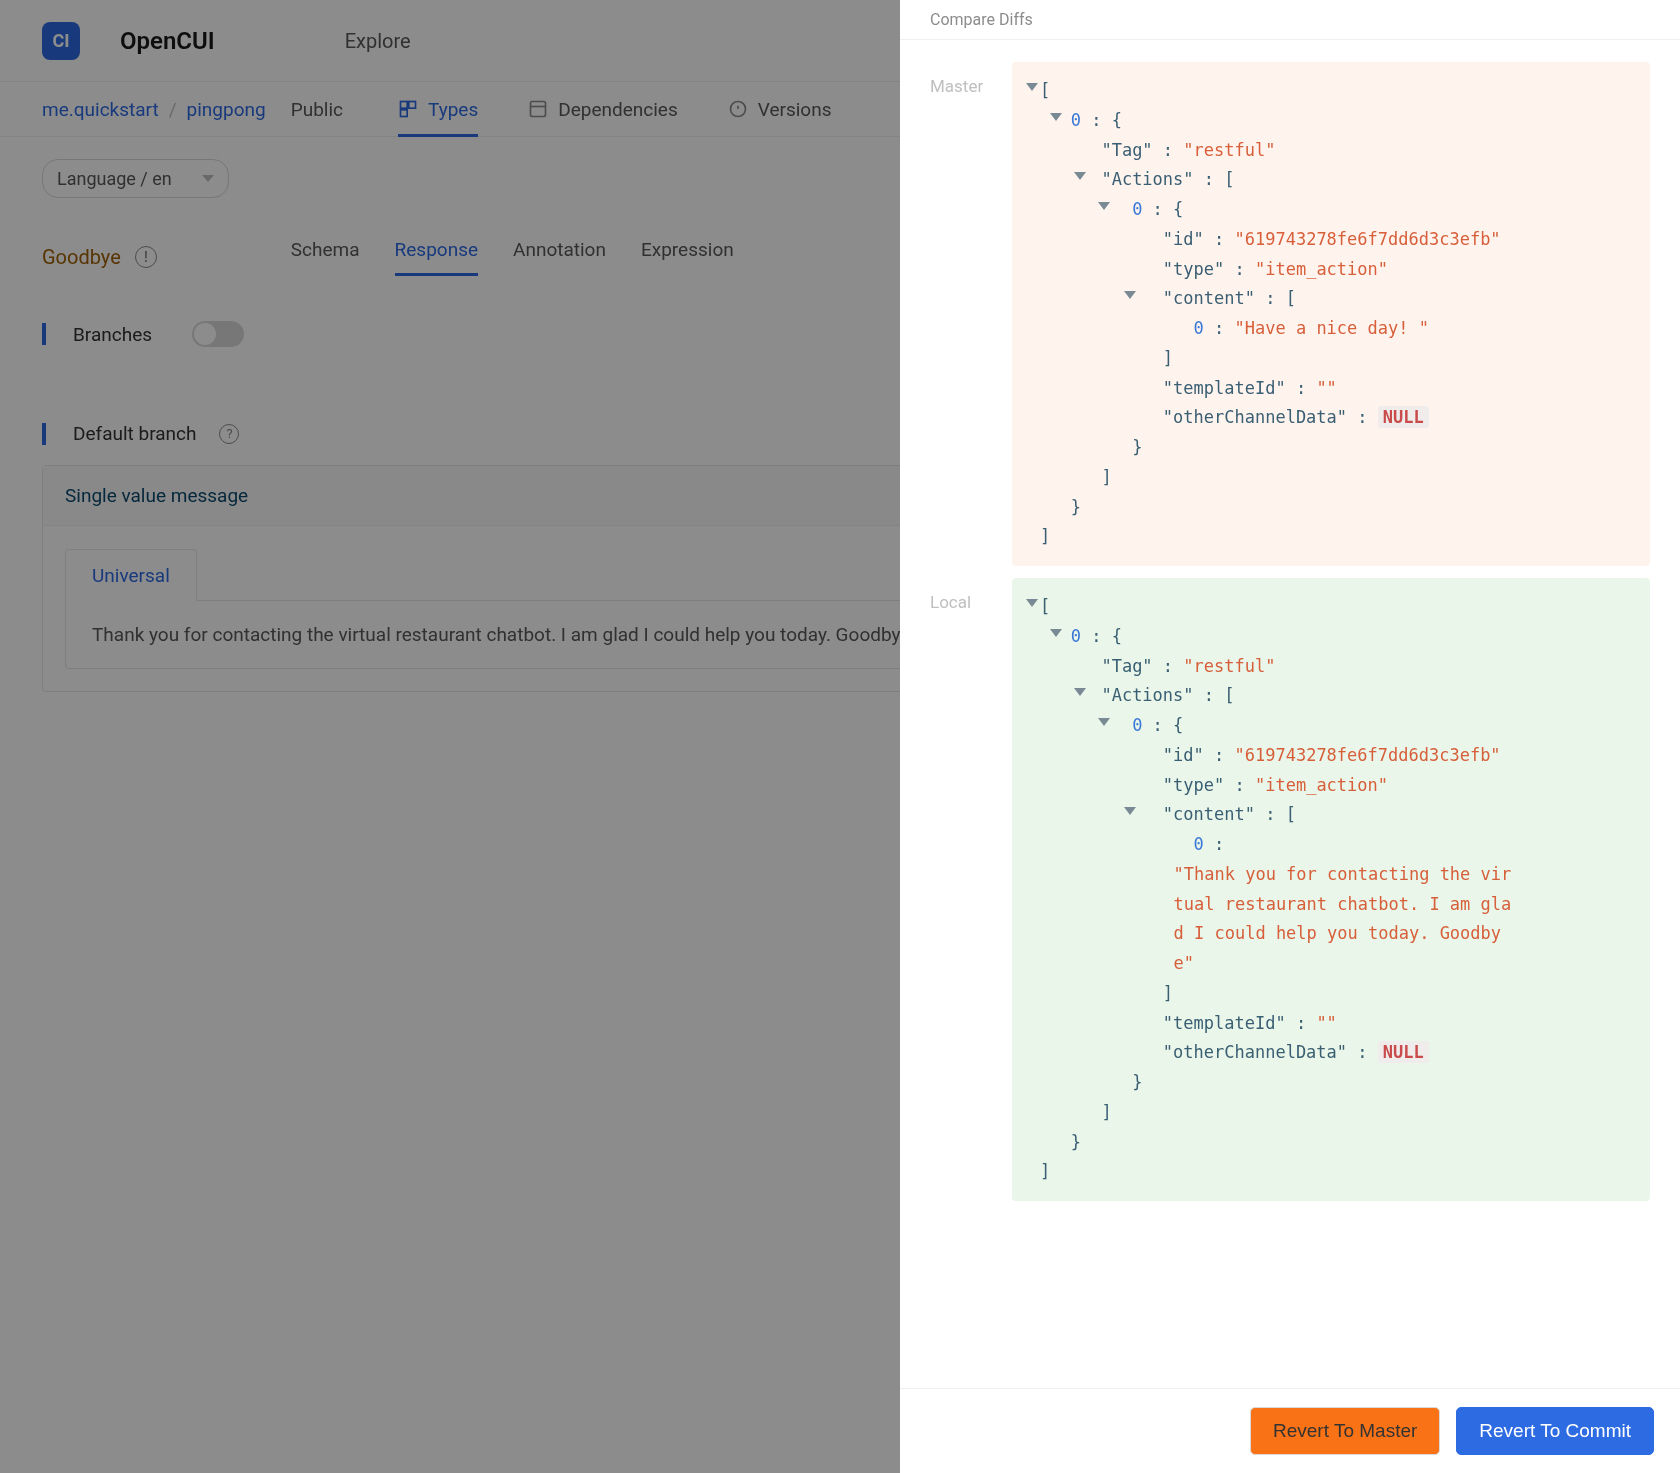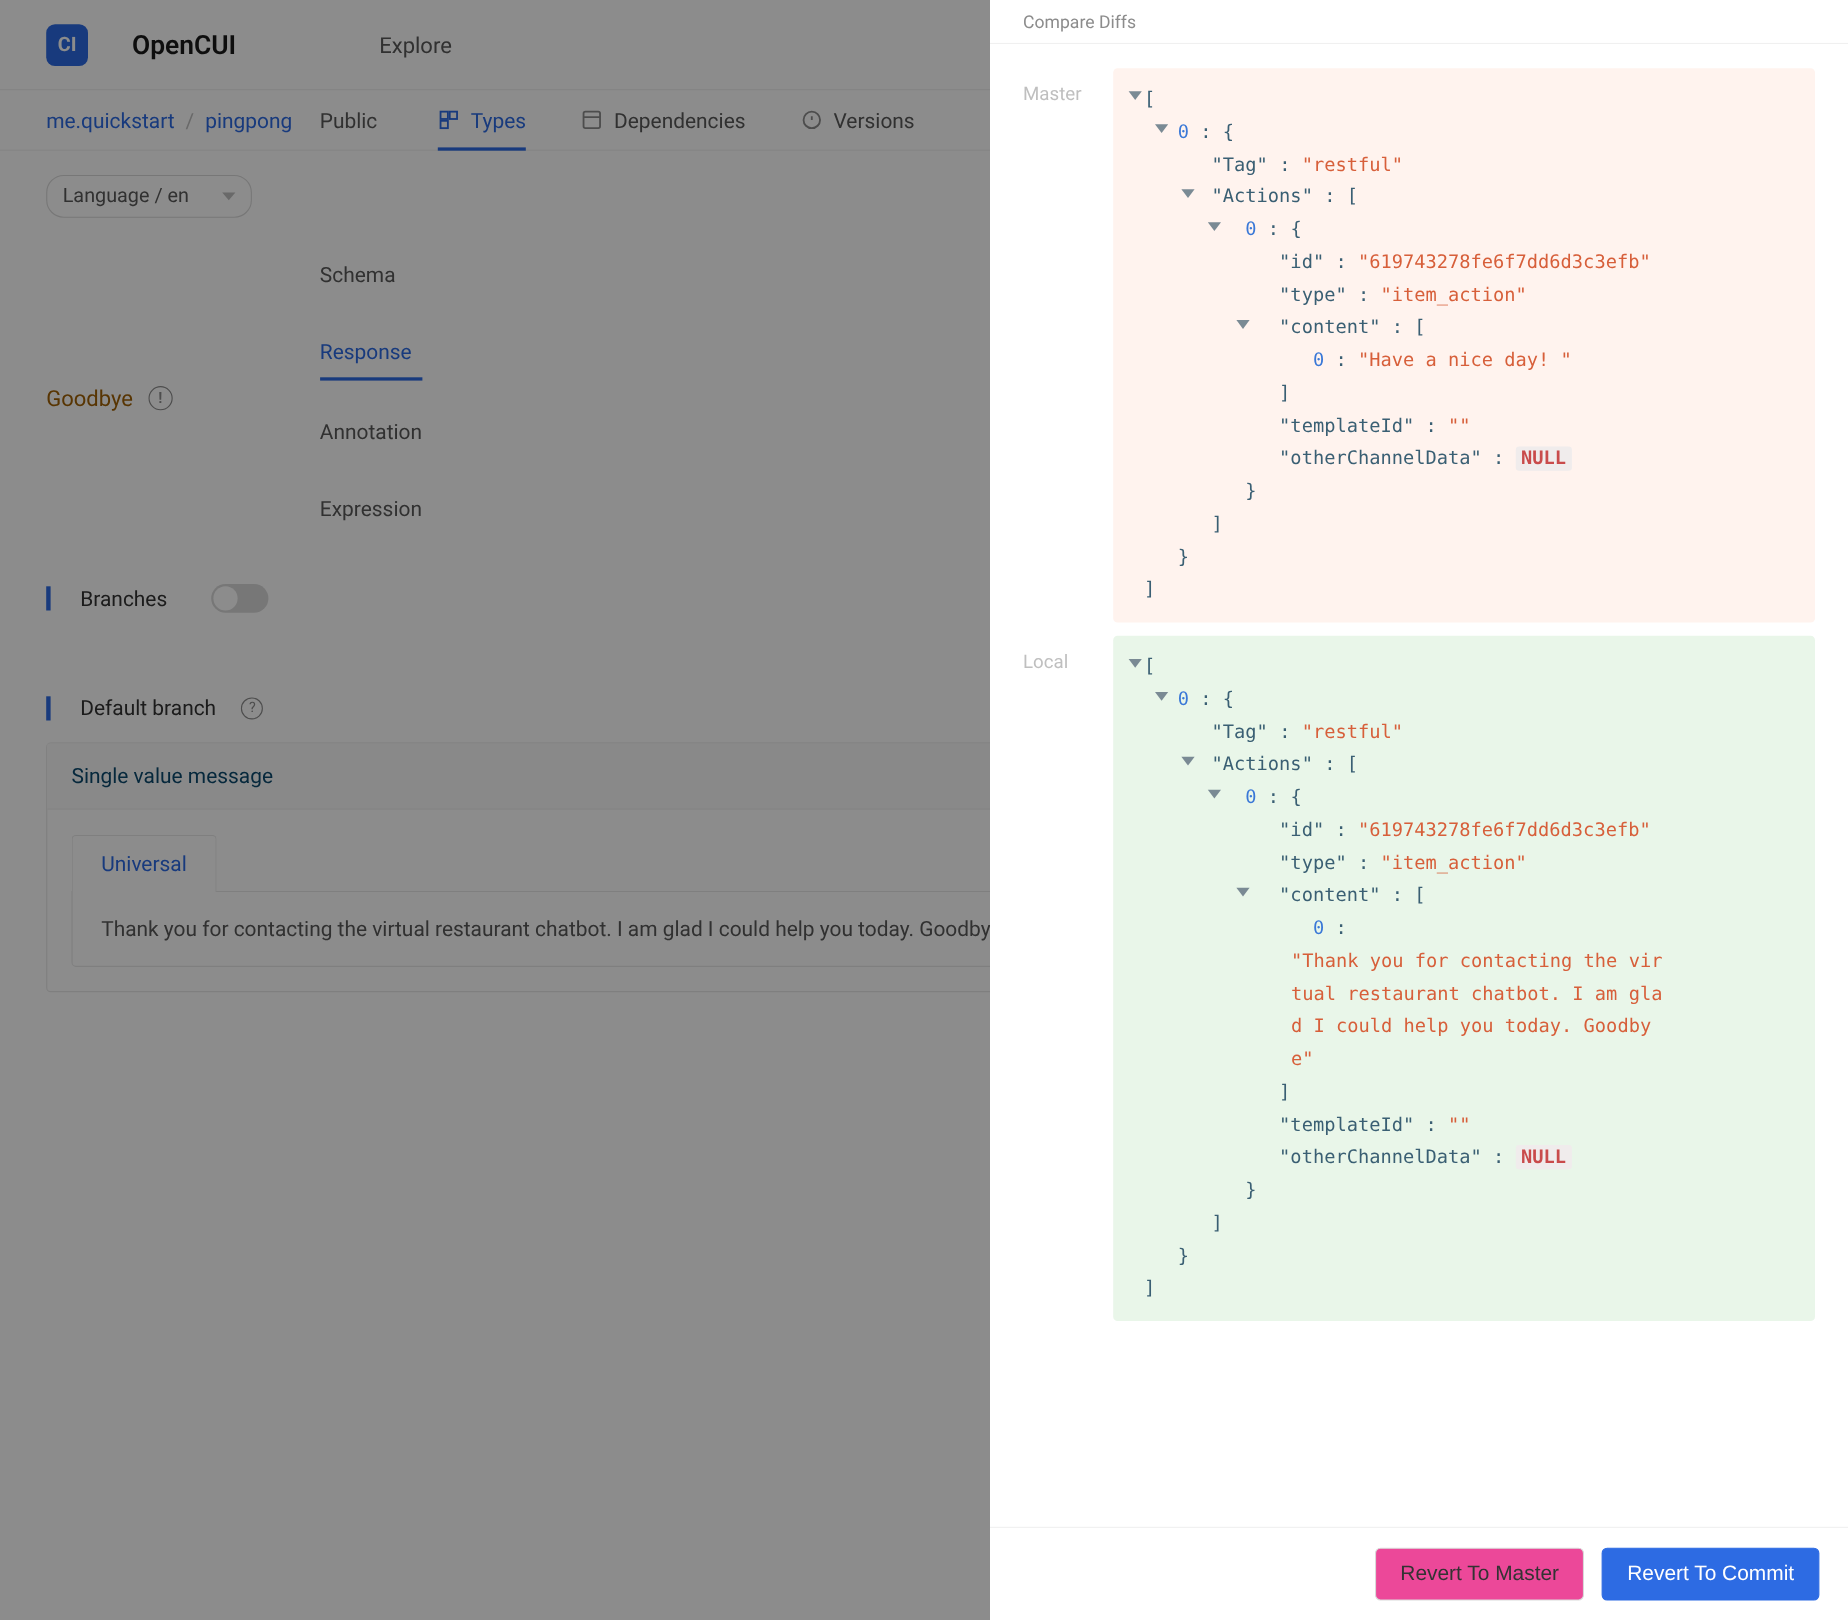--- a/index.html
+++ b/index.html
@@ -22,21 +22,21 @@
   .nav-tab.active { color:#2d6be3; }
   .nav-tab.active::after { content:""; position:absolute; left:0; right:0; bottom:-1px; height:3px; background:#2d6be3; }
   .nav-tab svg { width:20px; height:20px; }
 
   .content { padding:22px 42px; }
   .lang-select { display:inline-flex; align-items:center; border:1px solid #d9d9d9; border-radius:16px; padding:8px 14px; font-size:18px; color:#595959; gap:30px; background:#fff;}
   .chev { width:0;height:0; border-left:6px solid transparent; border-right:6px solid transparent; border-top:7px solid #bfbfbf; display:inline-block;}
   .skill-row { display:flex; align-items:center; margin-top:40px; gap:14px;}
   .skill-name { color:#a16207; font-size:20px; }
   .info-icon { display:inline-flex; width:22px; height:22px; border:1.6px solid #8c8c8c; border-radius:50%; align-items:center; justify-content:center; color:#8c8c8c; font-size:14px; font-weight:600;}
-  .sub-tabs { display:flex; margin-left:120px; gap:35px; font-size:19px;flex-direction:column; }
+  .sub-tabs { display:flex; margin-left:120px; gap:35px; font-size:19px; }
   .sub-tab { color:#595959; padding-bottom:12px; }
   .sub-tab.active { color:#2d6be3; border-bottom:3px solid #2d6be3; }
 
   .section-head { display:flex; align-items:center; margin-top:45px; gap:15px;}
   .blue-bar { width:4px; height:22px; background:#2d6be3; }
   .section-title { font-size:19px; color:#333;margin-left:12px; }
   .toggle { width:52px; height:26px; background:#d9d9d9; border-radius:15px; position:relative; margin-left:25px;}
   .toggle::after{ content:""; position:absolute; width:22px; height:22px; background:#fff; border-radius:50%; top:2px; left:2px;}
   .qmark { display:inline-flex; width:20px; height:20px; border:1.5px solid #8c8c8c; border-radius:50%; align-items:center; justify-content:center; color:#8c8c8c; font-size:13px; margin-left:8px;}
 
@@ -64,21 +64,21 @@
   .jline.wrap { white-space:pre-wrap; }
   .caret { position:absolute; top:7px; width:0;height:0; border-left:6px solid transparent; border-right:6px solid transparent; border-top:8px solid #7a8a94; }
   .c1 .caret{ left:6px;} .c2 .caret{ left:30px;} .c3 .caret{ left:54px;} .c4 .caret{ left:78px;} .c5 .caret{ left:104px;}
   .jk{ color:#3a5f73;} 
   .js{ color:#d75f3a;} 
   .jn{ color:#3a78d7;} 
   .jnull{ background:#f0ecec; color:#c94b4b; padding:1px 5px; border-radius:3px; font-weight:600;}
   .punc{ color:#3a5f73; }
 
   .drawer-foot { border-top:1px solid #f0f0f0; padding:18px 26px; display:flex; justify-content:flex-end; gap:16px;}
-  .btn { font-size:19px; padding:12px 22px; border-radius:5px; border:1px solid #d9d9d9; background:#ec4899; color:#333; cursor:pointer;}
+  .btn { font-size:19px; padding:12px 22px; border-radius:5px; border:1px solid #d9d9d9; background:#f97316; color:#333; cursor:pointer;}
   .btn.primary { background:#2d6be3; border-color:#2d6be3; color:#fff;}
 </style>
 </head>
 <body>
 
 <div class="page">
   <div class="topbar">
     <div class="logo-box">CI</div>
     <div class="brand">OpenCUI</div>
     <div class="explore">Explore</div>

